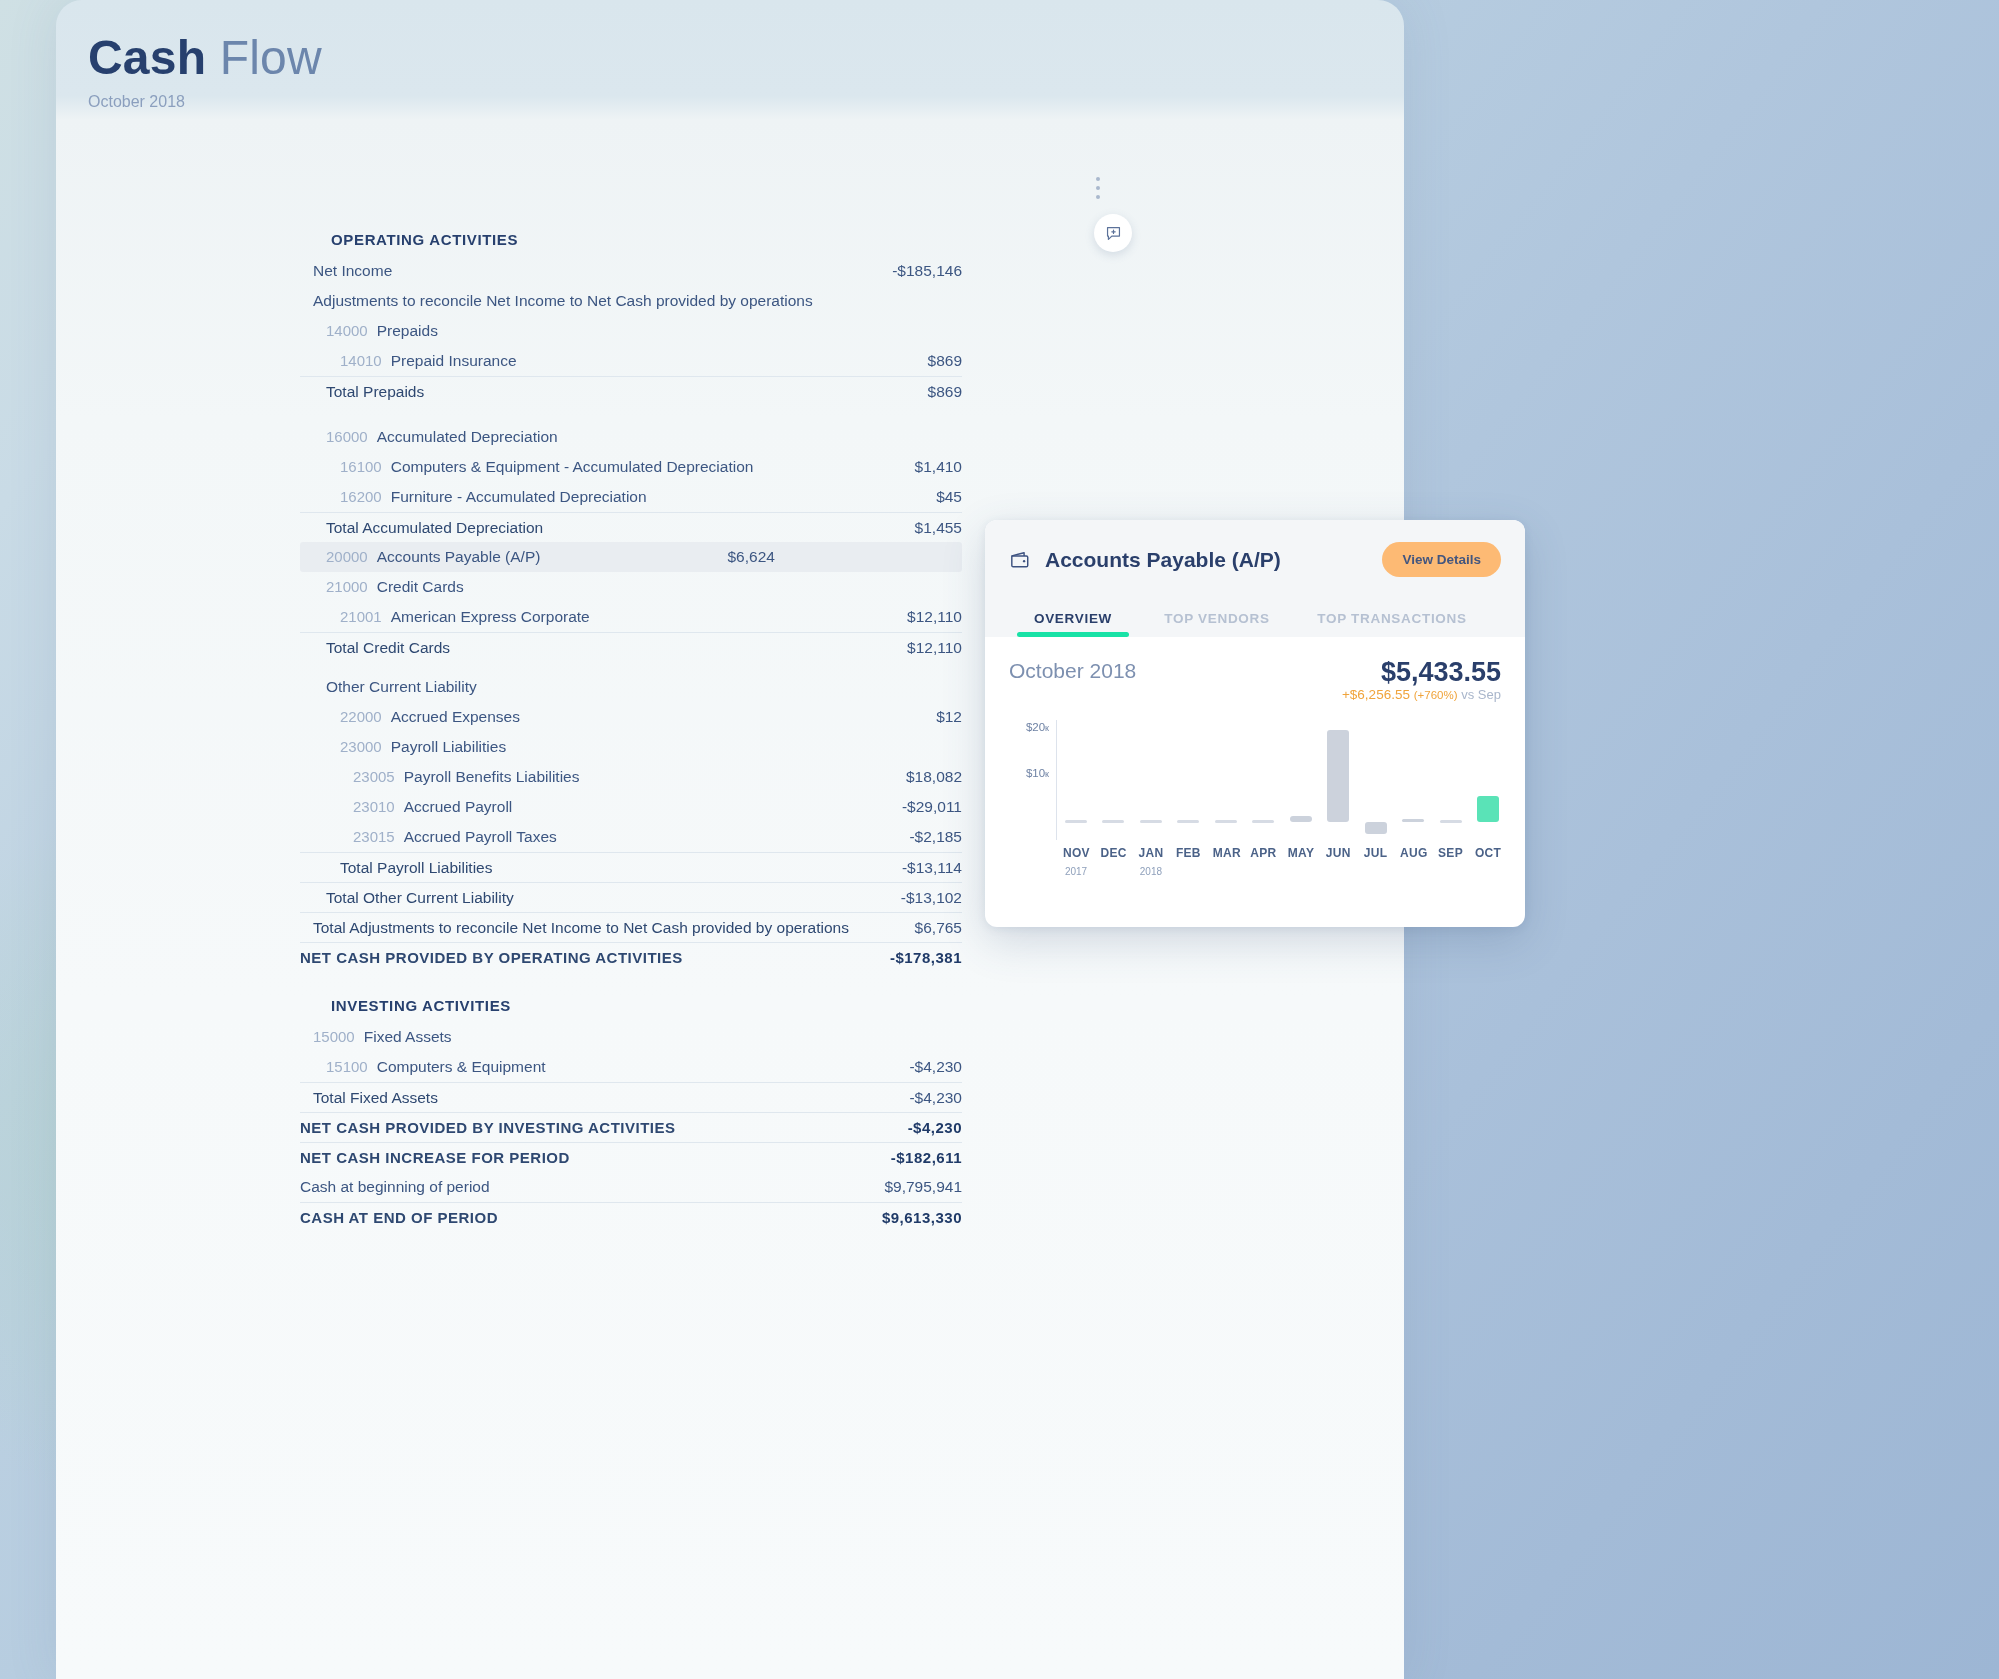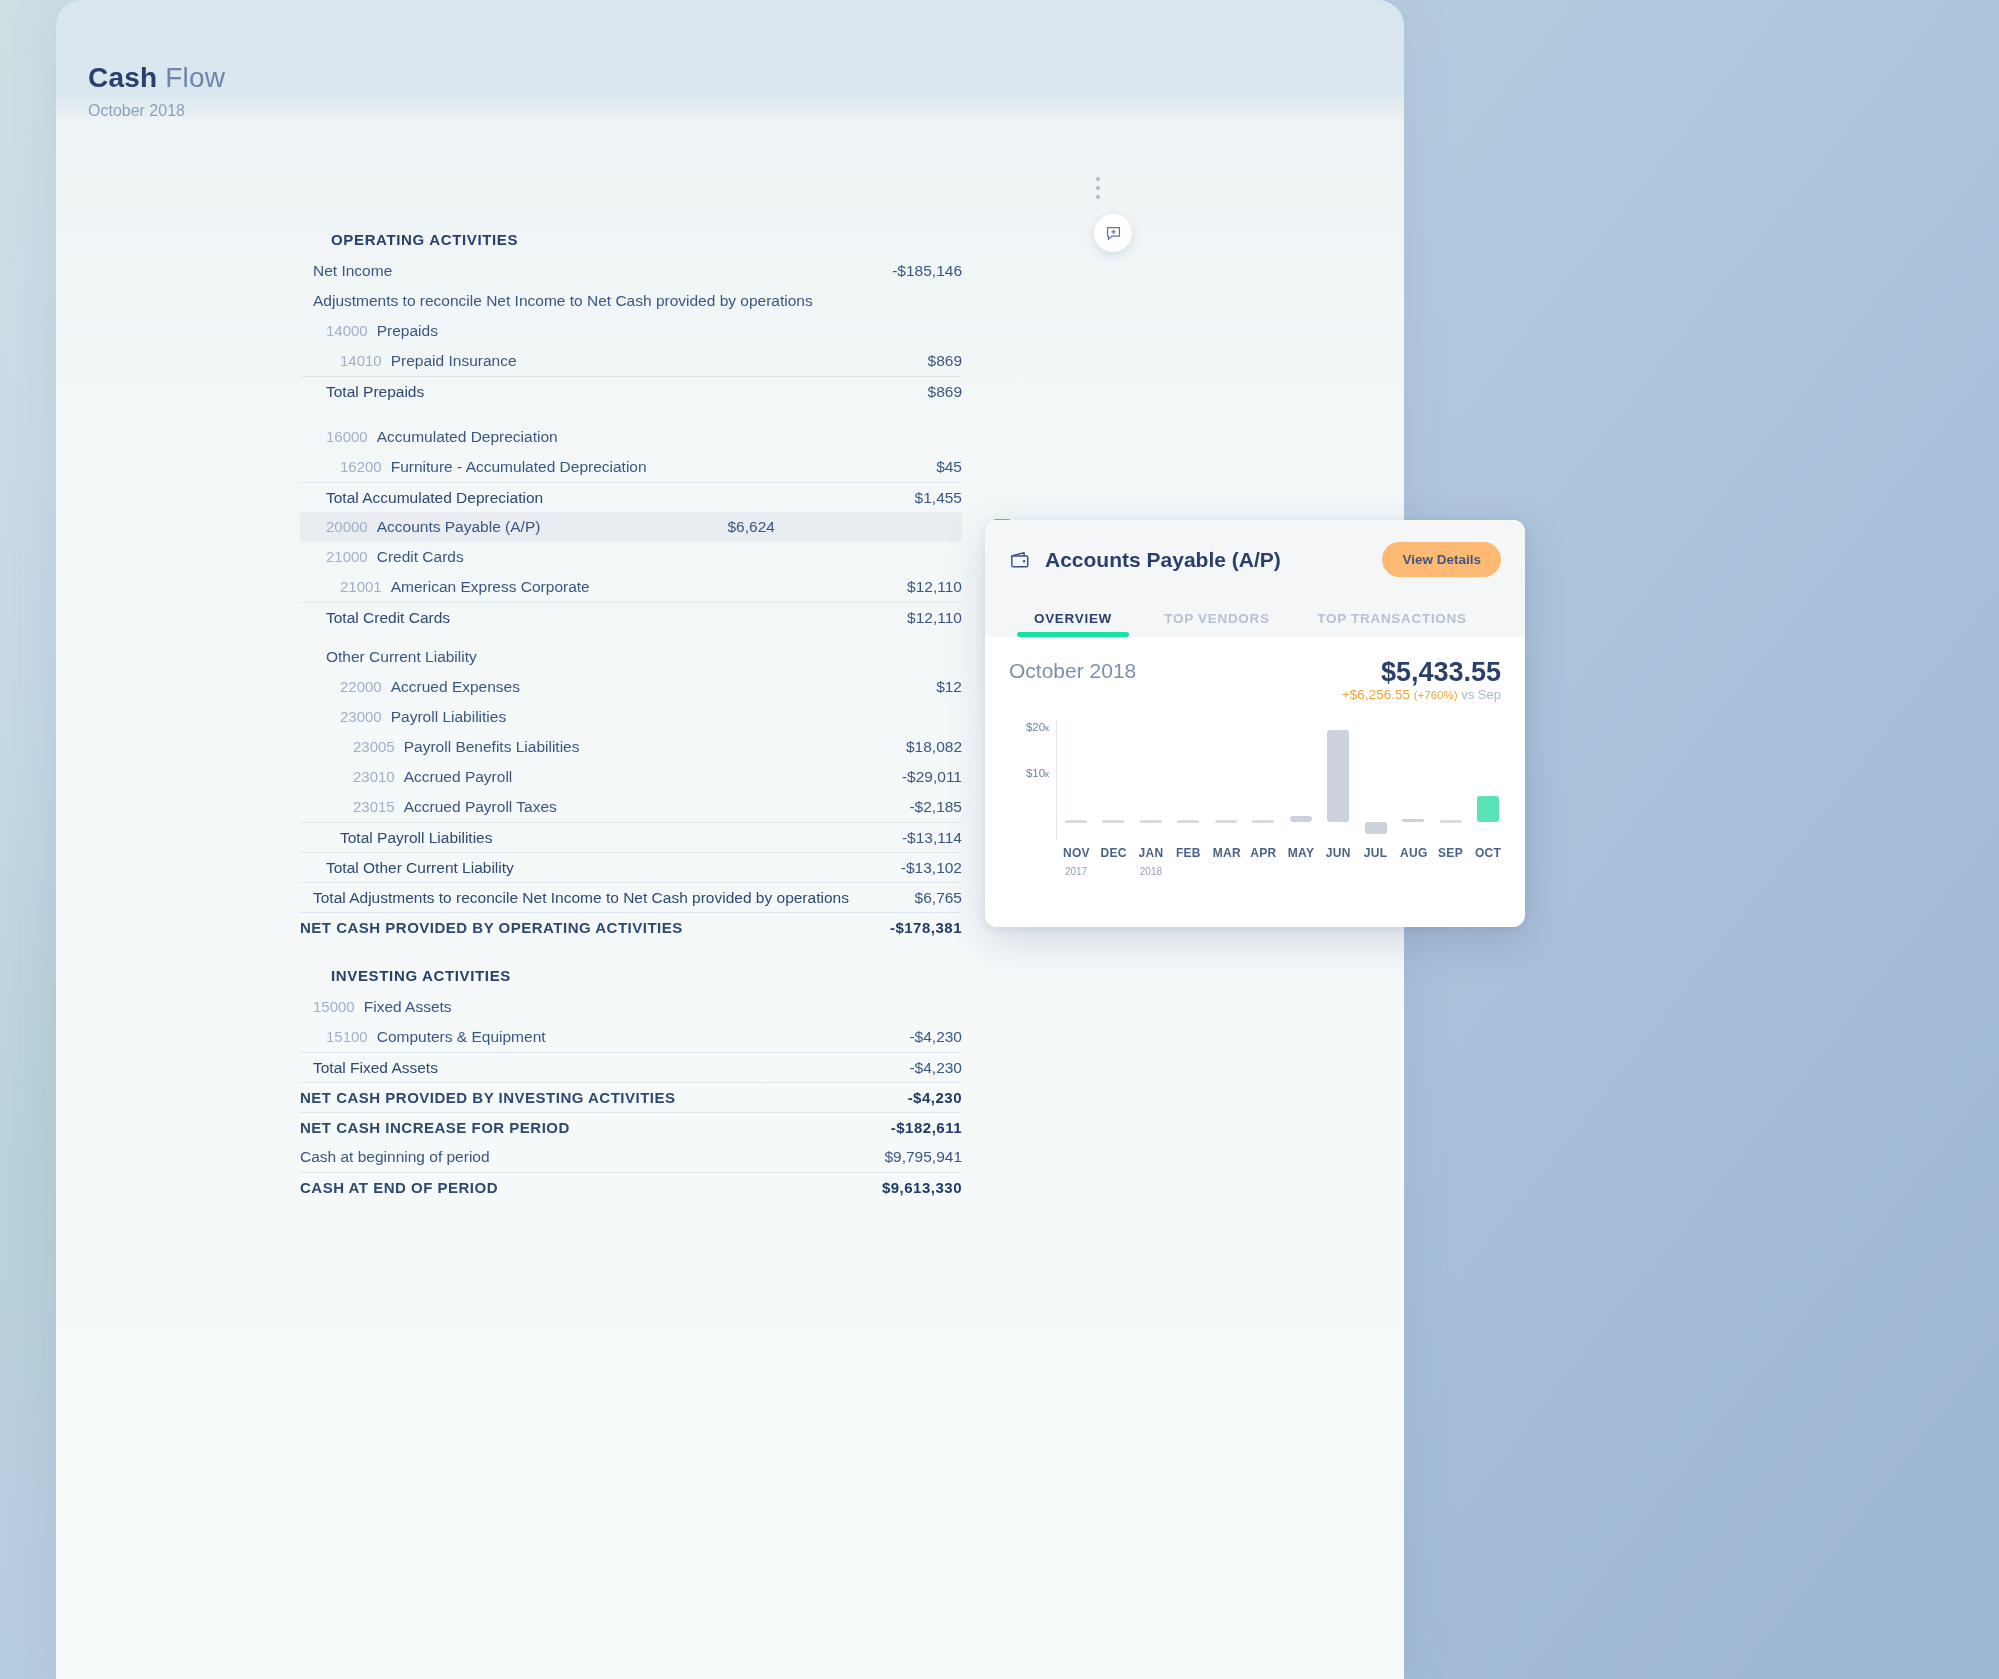--- a/index.html
+++ b/index.html
@@ -26,21 +26,21 @@
   
   .sheet {
     position: absolute;
     left: 56px; top: 0; width: 1348px; height: 1679px;
     border-top-left-radius: 26px; border-top-right-radius: 26px;
     background: linear-gradient(180deg,#d9e6ed 0px, #dbe7ee 96px, #eef3f5 120px, #f3f7f8 420px, #f6f9fa 1000px, #f7fafb 1679px);
     box-shadow: 0 2px 50px rgba(90,115,150,.13);
     overflow: hidden;
   }
   .sheet-head { padding: 30px 0 0 32px; }
-  .title { font-size: 28px; letter-spacing: .2px; color:#6c86ac; font-weight: 400; margin-top: 32px; }
+  .title { font-size: 48px; letter-spacing: .2px; color:#6c86ac; font-weight: 400; }
   .title b { font-weight: 700; color:#27406e; }
   .subtitle { margin-top: 8px; font-size: 16px; color:#8b9fbe; }
 
   .kebab {
     position:absolute; left:1030px; top:172px; width:24px; height:32px;
     display:flex; flex-direction:column; align-items:center; justify-content:center; gap:5px;
     cursor:pointer;
   }
   .kebab i { width:4px; height:4px; border-radius:50%; background:#a9b8cd; display:block; }
 
@@ -211,20 +211,27 @@
         </div>
         <div class="amt">$869</div>
       </div>
       <div class="gap"></div>
       <div class="row ind2">
         <div class="lbl">
           <span class="code">16000</span>
           <span>Accumulated Depreciation</span>
         </div>
         <div class="amt"></div>
+      </div>
+      <div class="row ind3">
+        <div class="lbl">
+          <span class="code">16100</span>
+          <span>Computers &amp; Equipment - Accumulated Depreciation</span>
+        </div>
+        <div class="amt">$1,410</div>
       </div>
       <div class="row ind3">
         <div class="lbl">
           <span class="code">16200</span>
           <span>Furniture - Accumulated Depreciation</span>
         </div>
         <div class="amt">$45</div>
       </div>
       <div class="row ind2 total">
         <div class="lbl">

